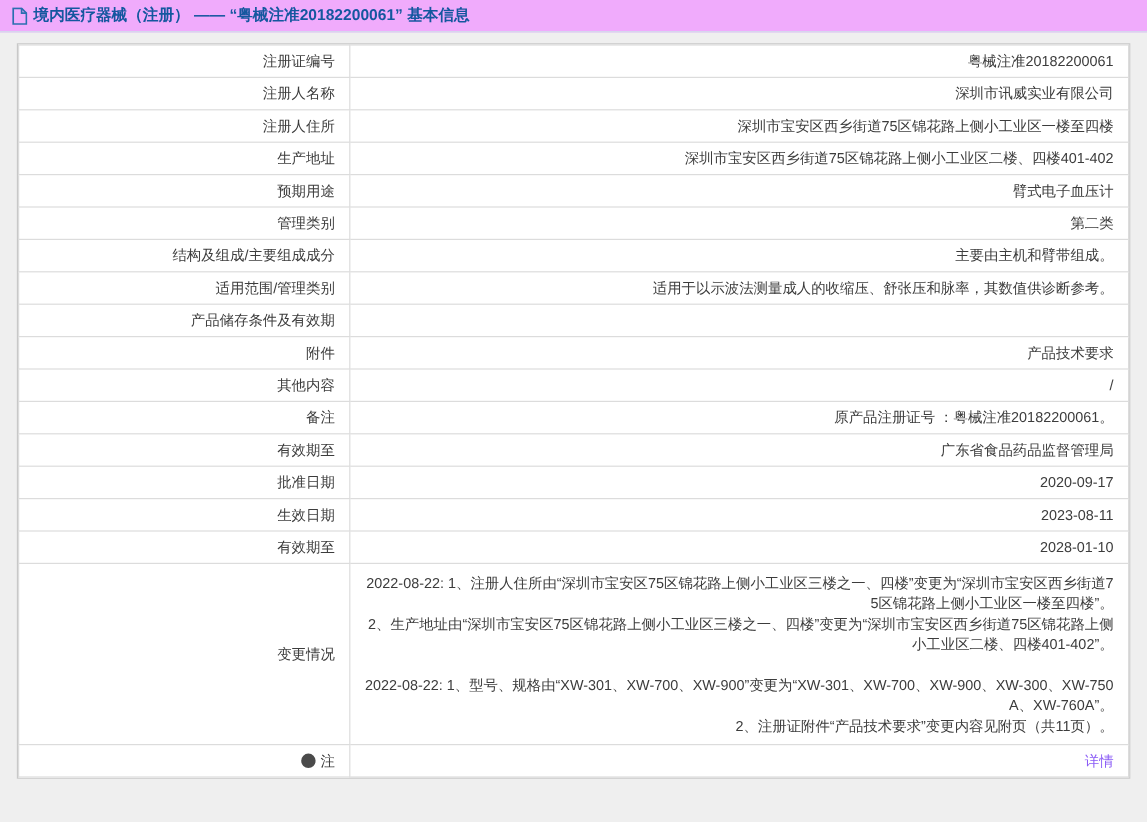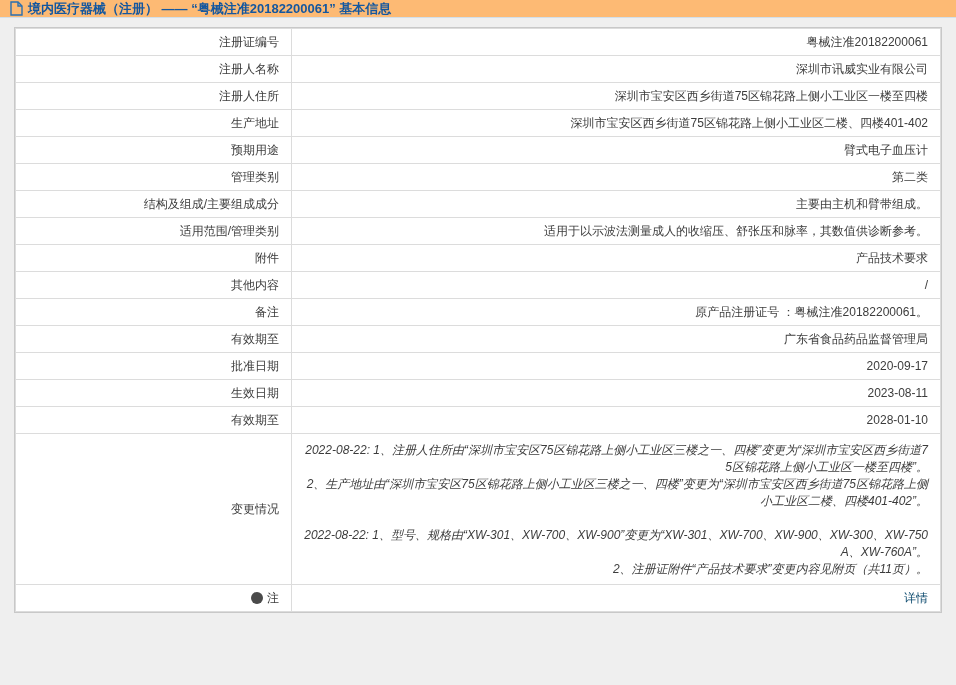--- a/index.html
+++ b/index.html
@@ -7,22 +7,22 @@
   body {
     width: 956px;
     height: 685px;
     overflow: hidden;
     background: #efefef;
     font-family: "Liberation Sans", "DejaVu Sans", sans-serif;
     font-size: 12px;
     color: #3c3c3c;
   }
   .topbar {
-    height: 18px;
-    background: #fdba74;
+    height: 27px;
+    background: #f0abfc;
     border-bottom: 1px solid #d2dfea;
     display: flex;
     align-items: center;
     padding: 0 10px;
     gap: 5px;
   }
   .topbar .doc-icon { display: inline-flex; flex: 0 0 auto; }
   .topbar .title {
     color: #14579f;
     font-weight: bold;
@@ -50,28 +50,27 @@
     width: 276px;
     text-align: right;
     color: #3c3c3c;
     background: #ffffff;
   }
   td.value-cell {
     text-align: right;
     color: #3c3c3c;
   }
   td.value-cell.italic {
-    font-style: italic;
     white-space: pre-line;
     line-height: 17px;
     padding-top: 8px;
     padding-bottom: 6px;
   }
   a.detail-link {
-    color: #0c4a6e;
+    color: #8b5cf6;
     text-decoration: none;
     cursor: pointer;
   }
   .note-dot {
     display: inline-block;
     width: 12px;
     height: 12px;
     border-radius: 50%;
     background: #4a4a4a;
     margin-right: 4px;
@@ -128,20 +127,24 @@
   <tr>
     <td class="label-cell">结构及组成/主要组成成分</td>
     <td class="value-cell">主要由主机和臂带组成。</td>
   </tr>
 
   <tr>
     <td class="label-cell">适用范围/管理类别</td>
     <td class="value-cell">适用于以示波法测量成人的收缩压、舒张压和脉率，其数值供诊断参考。</td>
   </tr>
 
+  <tr>
+    <td class="label-cell">产品储存条件及有效期</td>
+    <td class="value-cell"></td>
+  </tr>
 
   <tr>
     <td class="label-cell">附件</td>
     <td class="value-cell">产品技术要求</td>
   </tr>
 
   <tr>
     <td class="label-cell">其他内容</td>
     <td class="value-cell">/</td>
   </tr>

